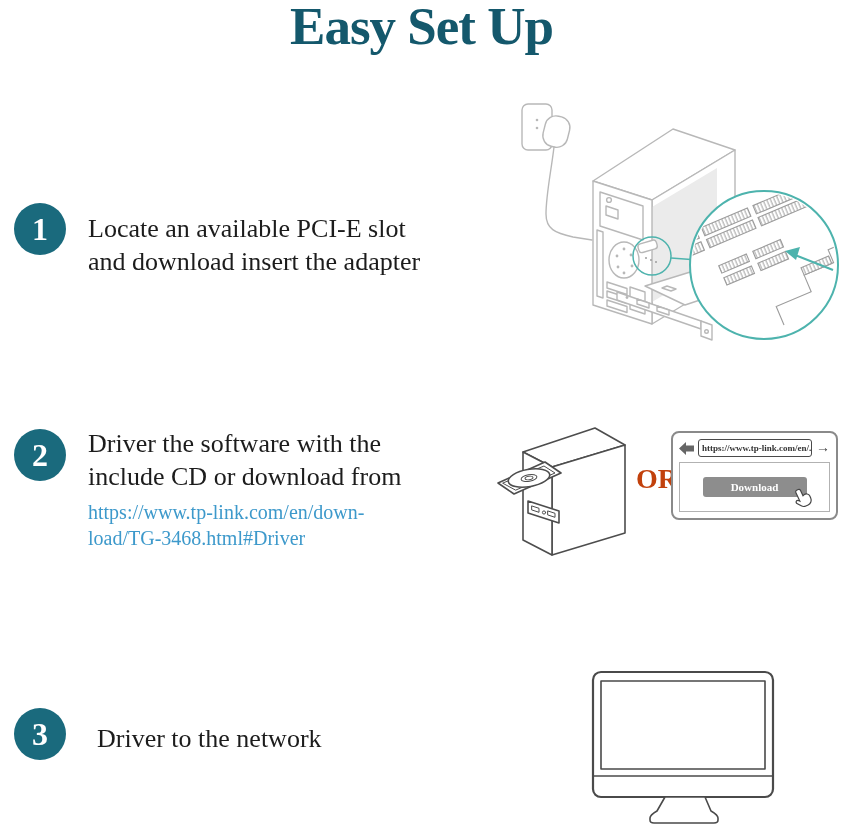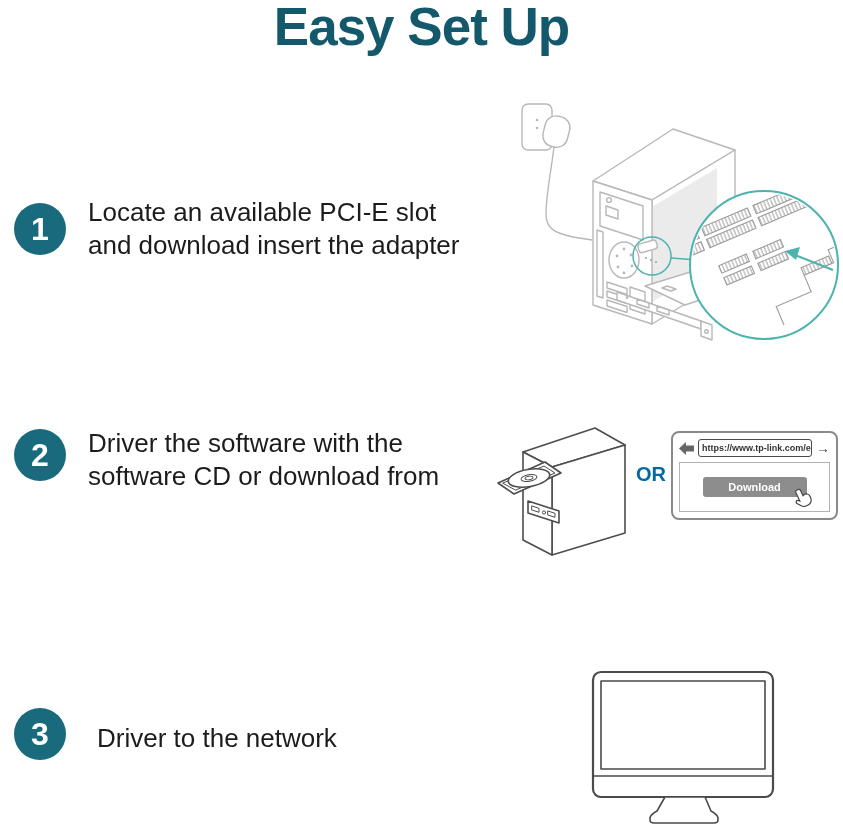--- a/index.html
+++ b/index.html
@@ -1,19 +1,19 @@
 <!DOCTYPE html>
 <html style="--title_teal: #14586C; --badge_teal: #1A6A7D; --accent_teal: #4DB3AD; --link_blue: #3D99CB; --text_dark: #1C1C1C; --button_gray: #8D8D8D;"><head>
 <meta charset="utf-8">
 <style>
   * { margin:0; padding:0; box-sizing:border-box; }
   html,body { background:#fff; }
   .page {
     position:relative; width:843px; height:828px; background:#fff;
-    font-family:Liberation Sans, sans-serif; overflow:hidden;
+    font-family:Liberation Serif, serif; overflow:hidden;
   }
   .title {
     position:absolute; top:-4px; left:0; width:100%;
     text-align:center; font-size:53px; font-weight:700;
     letter-spacing:-1px; color:var(--title_teal);
   }
   .badge {
     position:absolute; left:14px; width:52px; height:52px;
     border-radius:50%; background:var(--badge_teal); color:#fff;
     display:flex; align-items:center; justify-content:center;
@@ -21,22 +21,22 @@
   }
   .step-text {
     position:absolute; left:88px; font-size:26px; line-height:33px;
     color:var(--text_dark);
   }
   .link-text {
     position:absolute; left:88px; font-size:20px; line-height:26px;
     color:var(--link_blue);
   }
   .or-label {
-    position:absolute; left:636px; top:463px; font-size:20px;
-    font-weight:600; color:#0369a1;
+    position:absolute; left:636px; top:463px; font-size:28px;
+    font-weight:600; color:#c2410c;
   }
   .illu { position:absolute; }
   .gray-line { stroke:#b8b8b8; fill:#fff; stroke-width:1.4;
                stroke-linejoin:round; stroke-linecap:round; }
   .dark-line { stroke:#4d4d4d; fill:#fff; stroke-width:1.6;
                stroke-linejoin:round; stroke-linecap:round; }
   .accent-stroke { stroke:var(--accent_teal); }
   
   .browser {
     position:absolute; left:671px; top:431px; width:167px; height:89px;
@@ -63,21 +63,21 @@
   .hand-cursor { position:absolute; right:-8px; top:9px; }
 </style>
 </head>
 <body>
 
 <div class="page">
 
   <h1 class="title">Easy Set Up</h1>
 
   <div class="badge" style="top:203px">1</div>
-  <div class="step-text" style="top:196px">
+  <div class="step-text" style="top:212px">
     <div>Locate an available PCI-E slot</div>
     <div>and download insert the adapter</div>
   </div>
 
   <svg class="illu" style="left:497px; top:90px" width="346" height="255" viewBox="0 0 346 255">
     <defs>
       <pattern id="hatch" width="3.5" height="10" patternUnits="userSpaceOnUse">
         <rect width="3.5" height="10" fill="#ffffff"></rect>
         <line x1="1" y1="0" x2="1" y2="10" stroke="#a3a3a3" stroke-width="1"></line>
       </pattern>
@@ -160,23 +160,25 @@
       <g>
         <line x1="336" y1="180" x2="298" y2="165" class="accent-stroke" stroke-width="2"></line>
         <polygon points="288,161 303,157 299,170" fill="#4DB3AD" stroke="none"></polygon>
       </g>
     </g>
   </svg>
 
   <div class="badge" style="top:429px">2</div>
   <div class="step-text" style="top:427px">
     <div>Driver the software with the</div>
-    <div>software CD or download from</div>
+    <div>include CD or download from</div>
   </div>
   <div class="link-text" style="top:499px">
+    <div>https://www.tp-link.com/en/down-</div>
+    <div>load/TG-3468.html#Driver</div>
   </div>
 
   <svg class="illu" style="left:495px; top:415px" width="150" height="155" viewBox="0 0 150 155">
     <g class="dark-line">
       <path d="M28,37 L100,13 L130,30 L57,52 Z"></path>
       <path d="M57,52 L130,30 L130,118 L57,140 Z"></path>
       <path d="M28,37 L57,52 L57,140 L28,125 Z"></path>
 
       <g>
         <path d="M3,68 L50,47 L66,58 L19,79 Z"></path>

